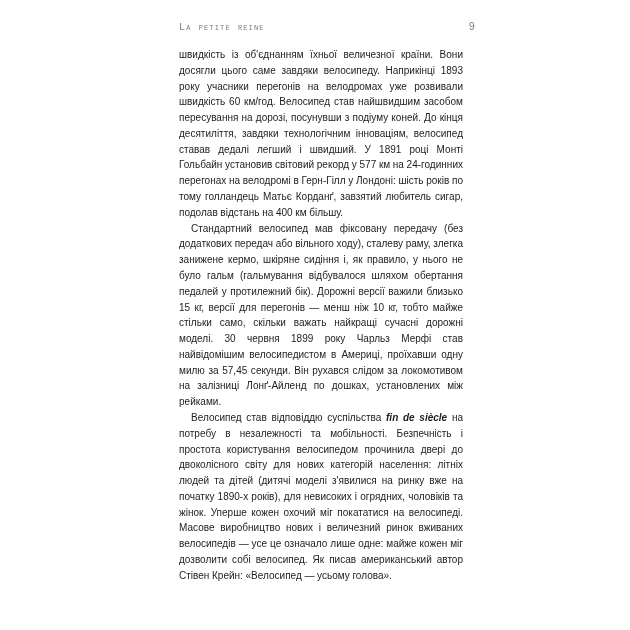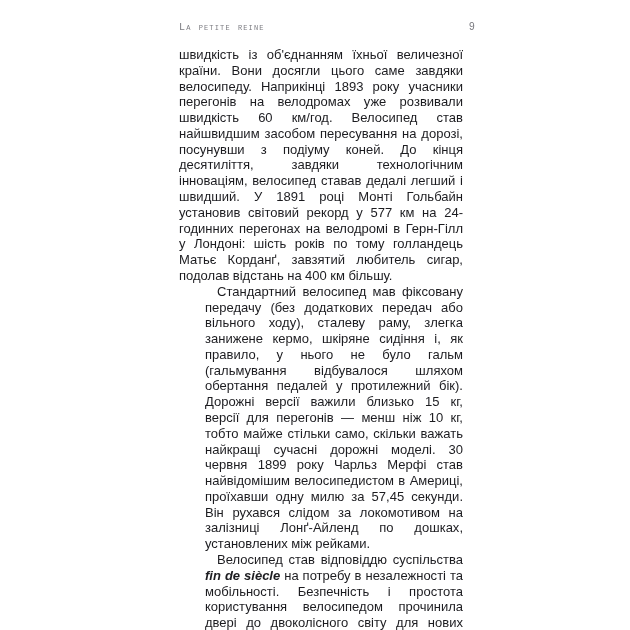--- a/index.html
+++ b/index.html
@@ -59,33 +59,32 @@
     position: absolute;
     top: 47px;
     left: 179px;
     width: 284px;
   }
 
   .para {
     margin: 0;
     padding: 0;
     font-family: "Liberation Sans", "DejaVu Sans", sans-serif;
-    font-size: 13px;
+    font-size: 10px;
     line-height: 15.78px;
     color: #1c1c20;
     text-align: justify;
     text-justify: inter-word;
     hyphens: manual;
     -webkit-hyphens: manual;
     word-spacing: -0.15px;
     letter-spacing: 0.01px;
   }
   .para + .para {
     text-indent: 12px;
-    margin-left: 26px;
   }
   .para em {
     font-style: italic;
     font-weight: bold;
   }
 </style>
 </head>
 <body>
 
 <div class="page">

